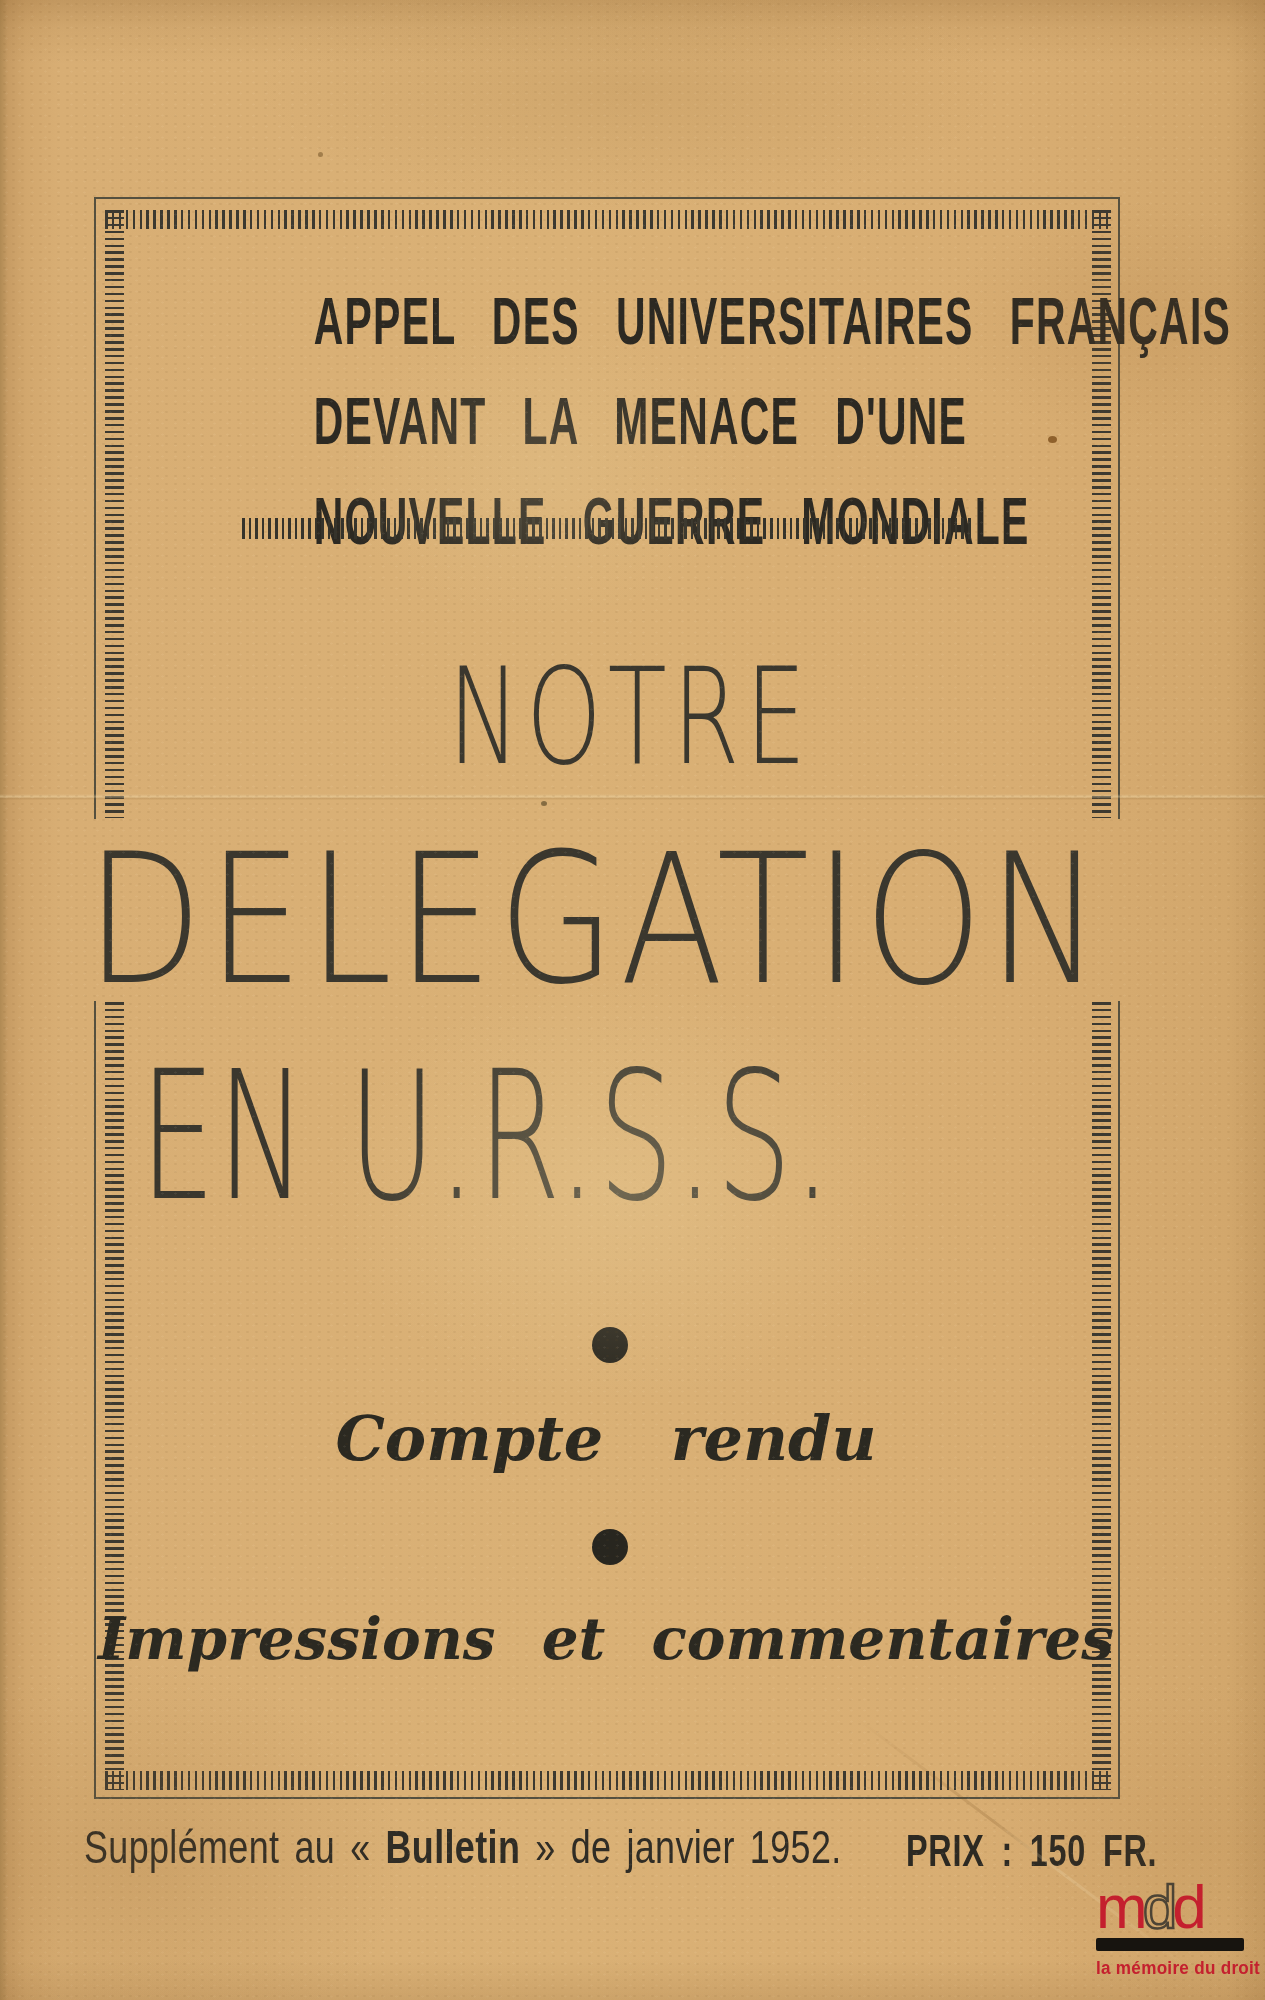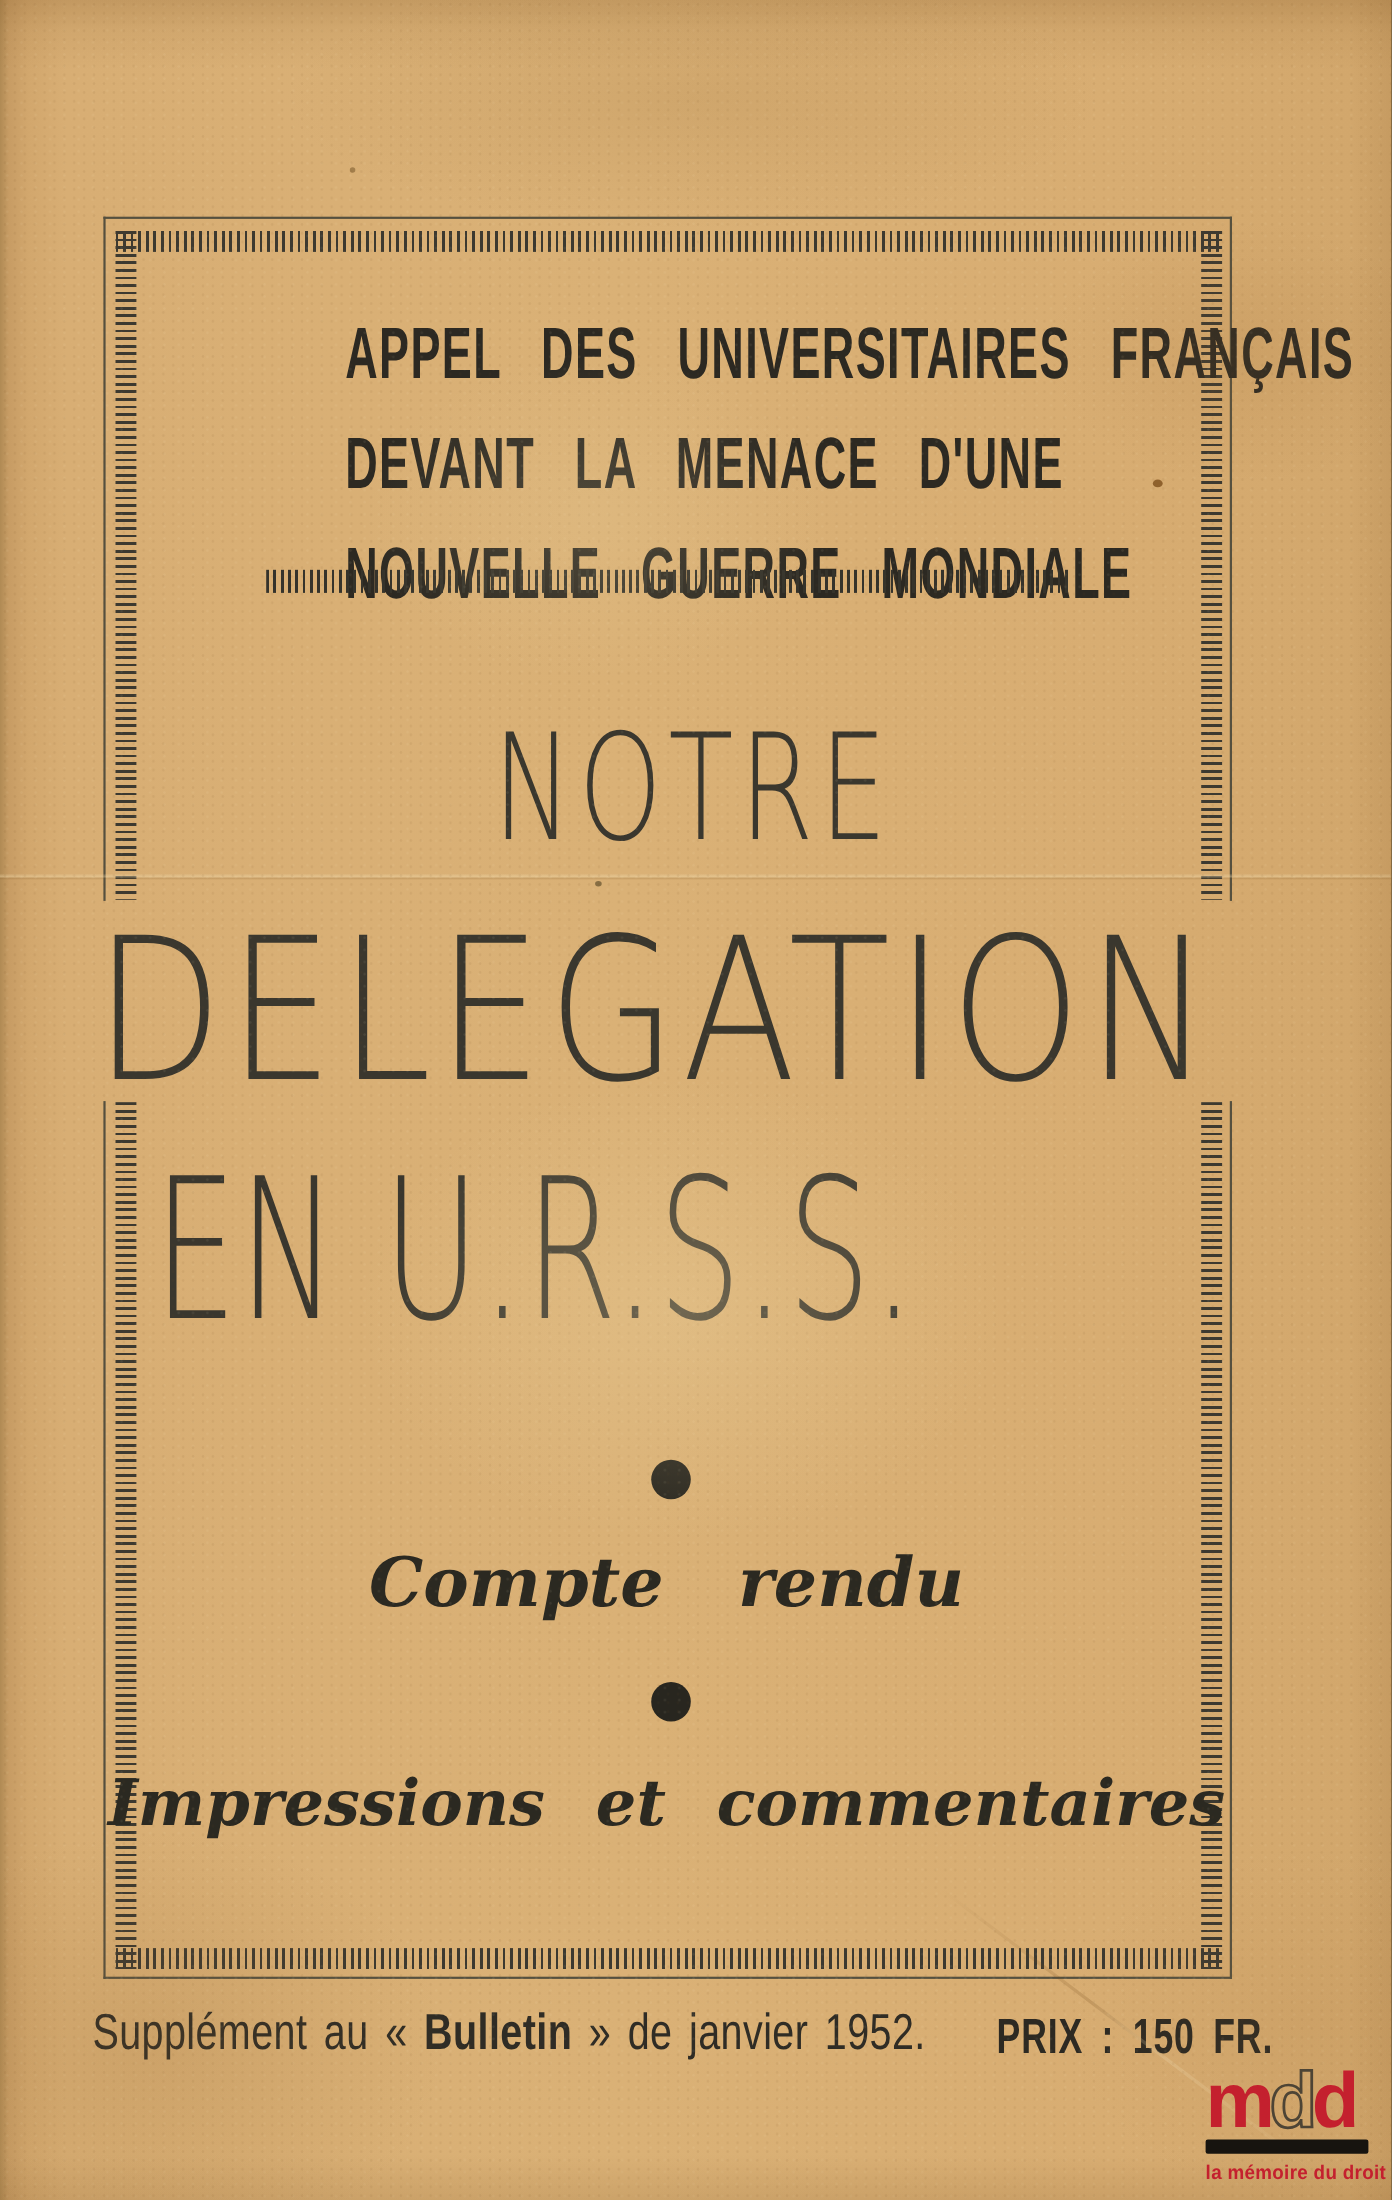--- a/index.html
+++ b/index.html
@@ -77,21 +77,21 @@
   .s2{top:1610px;font-size:58px;word-spacing:26px;}
   
   .sup{position:absolute;left:84px;top:1824px;z-index:12;font-size:46px;line-height:1;color:#2f2c25;
      letter-spacing:.5px;word-spacing:6px;white-space:nowrap;transform:scaleX(.78);transform-origin:0 0;}
   .sup .bold{font-weight:700;}
   .price{position:absolute;left:906px;top:1828px;z-index:12;font-size:45px;line-height:1;font-weight:700;
      color:#2c2922;letter-spacing:1px;word-spacing:10px;white-space:nowrap;
      transform:scaleX(.72);transform-origin:0 0;}
   
   .logo{position:absolute;left:1096px;top:1882px;width:169px;z-index:31;}
-  .logo-word{font-weight:700;font-size:71px;line-height:.82;letter-spacing:-5px;color:#c4202e;white-space:nowrap;}
+  .logo-word{font-weight:400;font-size:62px;line-height:.82;letter-spacing:-5px;color:#c4202e;white-space:nowrap;}
   .logo-word .outline{color:transparent;-webkit-text-stroke:2.5px #4d4435;}
   .logo-bar{width:148px;height:13px;background:#17140f;margin-top:5px;border-radius:2px;}
   .logo-tag{margin-top:7px;font-size:18px;font-weight:700;color:#c4202e;letter-spacing:.3px;
      white-space:nowrap;transform:scaleX(.95);transform-origin:0 0;}
 </style>
 </head>
 <body>
 
 <div class="page">
 

